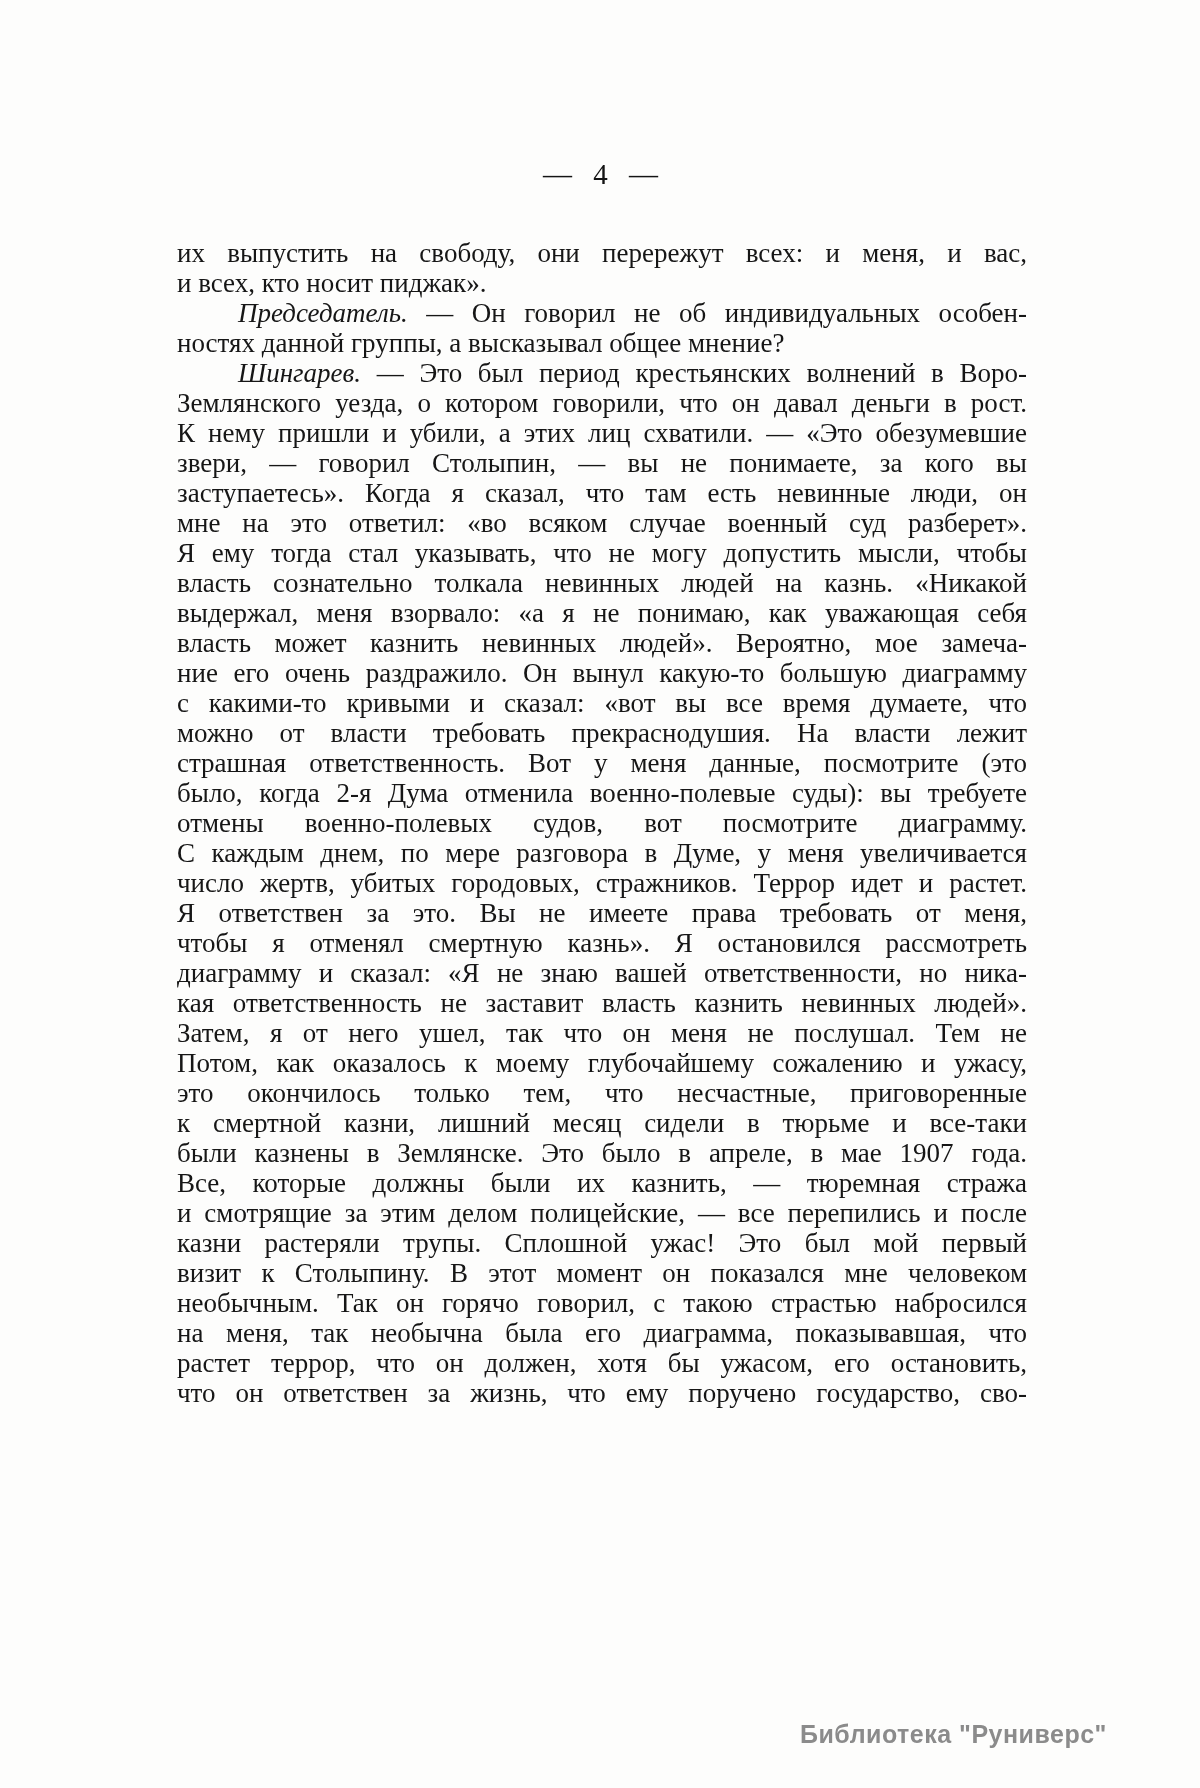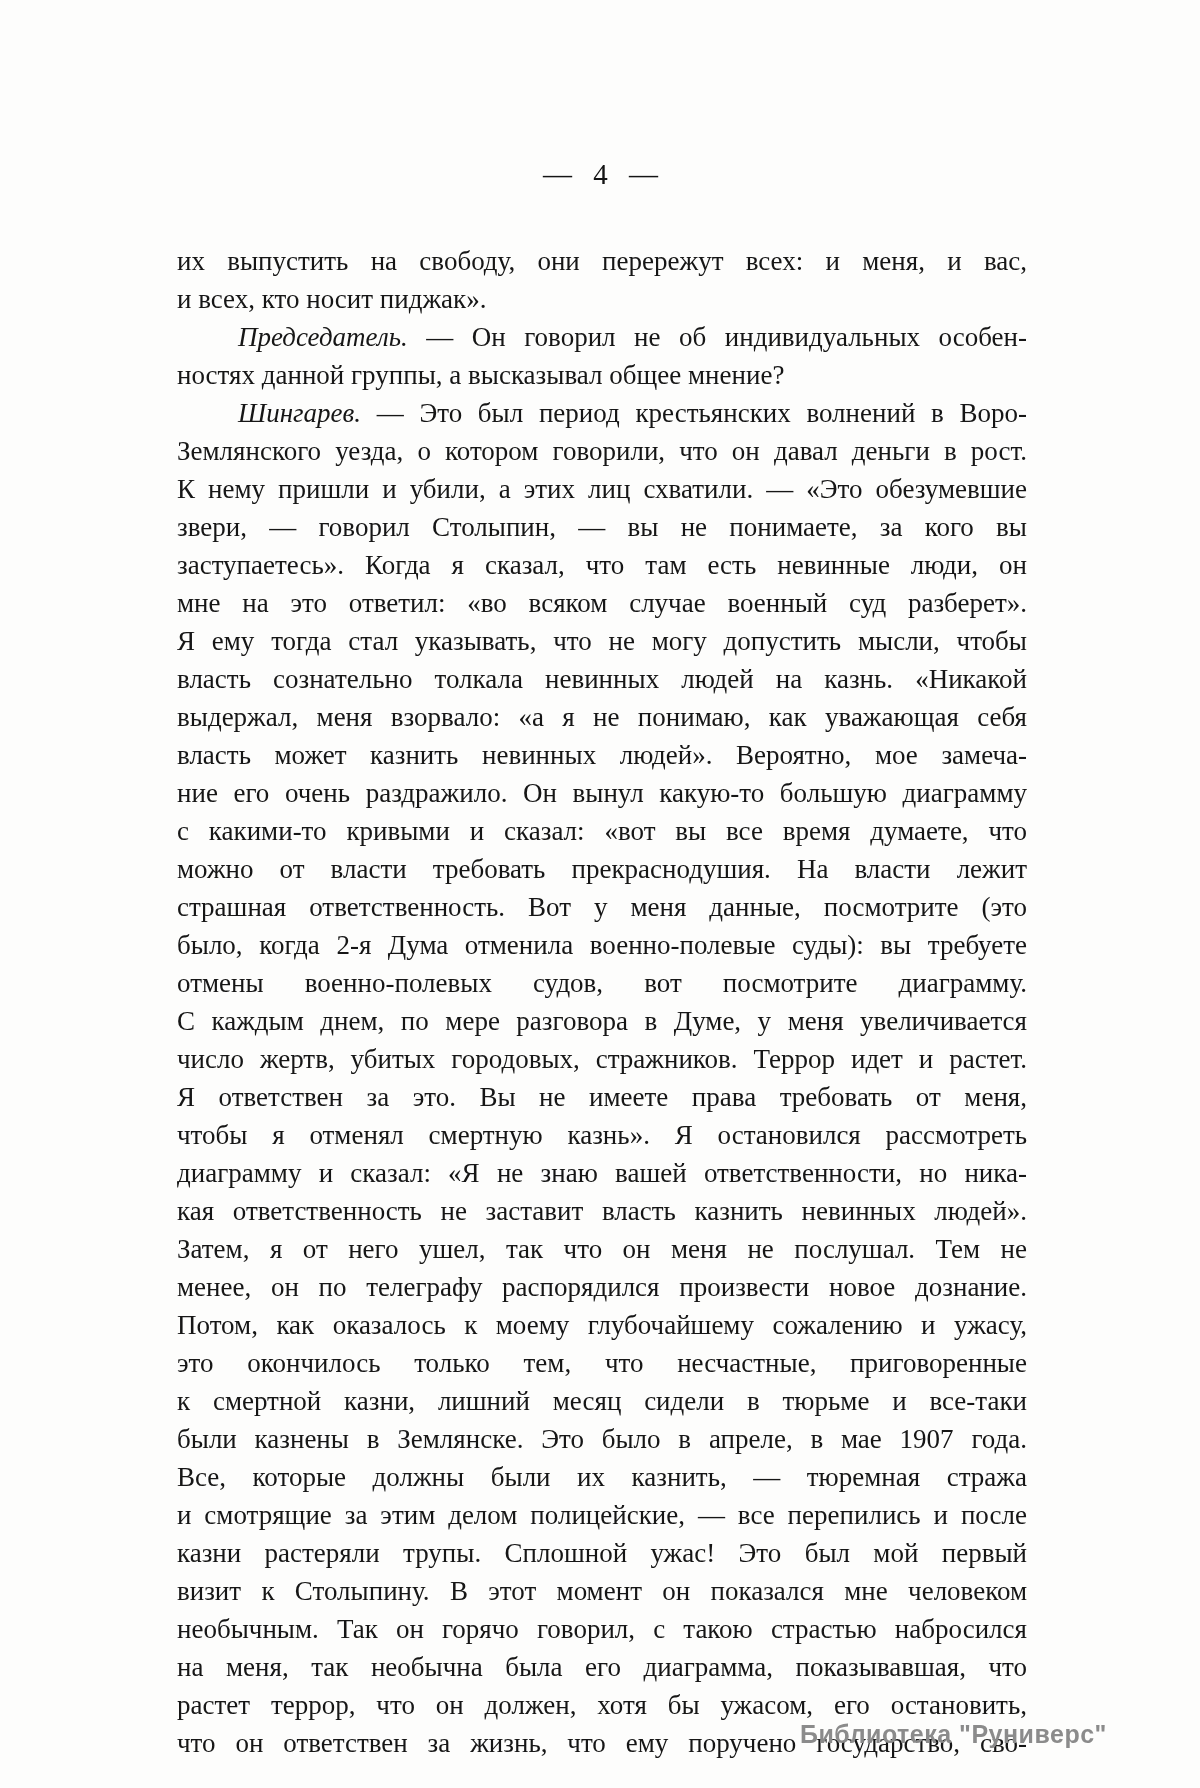--- a/index.html
+++ b/index.html
@@ -32,21 +32,20 @@
     left: 177px;
     top: 238px;
     width: 850px;
     font-size: 27px;
   }
 
   .line {
     line-height: 30px;
     text-align: justify;
     text-align-last: justify;
-    margin-top: 8px;
   }
 
   .line.plain {
     text-align-last: left;
   }
 
   .line.indent {
     text-indent: 61px;
   }
 
@@ -92,21 +91,20 @@
       <div class="line">страшная ответственность. Вот у меня данные, посмотрите (это</div>
       <div class="line">было, когда 2-я Дума отменила военно-полевые суды): вы требуете</div>
       <div class="line">отмены военно-полевых судов, вот посмотрите диаграмму.</div>
       <div class="line">С каждым днем, по мере разговора в Думе, у меня увеличивается</div>
       <div class="line">число жертв, убитых городовых, стражников. Террор идет и растет.</div>
       <div class="line">Я ответствен за это. Вы не имеете права требовать от меня,</div>
       <div class="line">чтобы я отменял смертную казнь». Я остановился рассмотреть</div>
       <div class="line">диаграмму и сказал: «Я не знаю вашей ответственности, но ника-</div>
       <div class="line">кая ответственность не заставит власть казнить невинных людей».</div>
       <div class="line">Затем, я от него ушел, так что он меня не послушал. Тем не</div>
-      <div class="line">менее, он по телеграфу распорядился произвести новое дознание.</div>
       <div class="line">Потом, как оказалось к моему глубочайшему сожалению и ужасу,</div>
       <div class="line">это окончилось только тем, что несчастные, приговоренные</div>
       <div class="line">к смертной казни, лишний месяц сидели в тюрьме и все-таки</div>
       <div class="line">были казнены в Землянске. Это было в апреле, в мае 1907 года.</div>
       <div class="line">Все, которые должны были их казнить, — тюремная стража</div>
       <div class="line">и смотрящие за этим делом полицейские, — все перепились и после</div>
       <div class="line">казни растеряли трупы. Сплошной ужас! Это был мой первый</div>
       <div class="line">визит к Столыпину. В этот момент он показался мне человеком</div>
       <div class="line">необычным. Так он горячо говорил, с такою страстью набросился</div>
       <div class="line">на меня, так необычна была его диаграмма, показывавшая, что</div>

